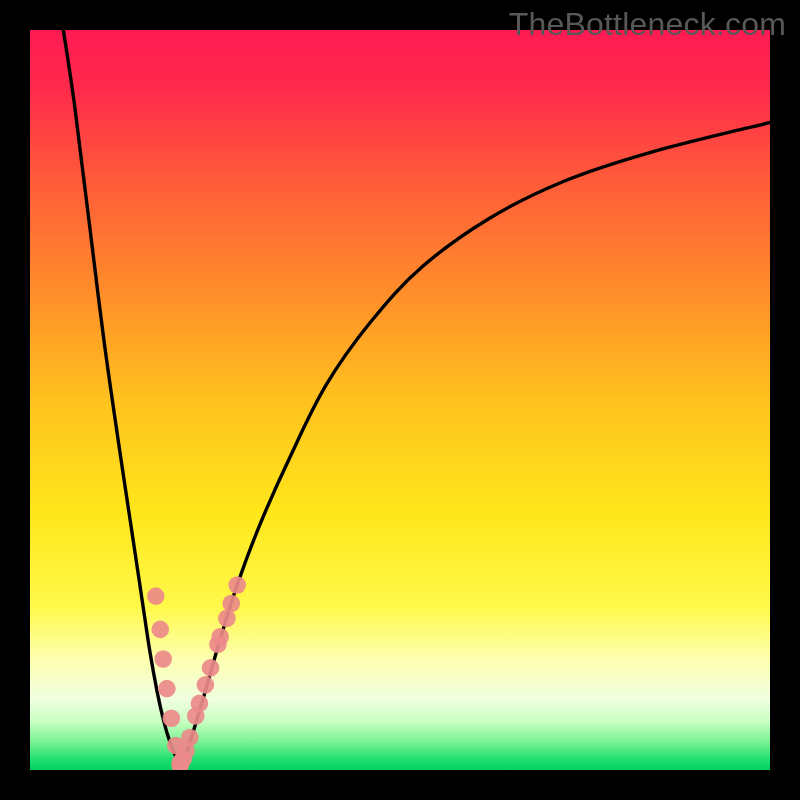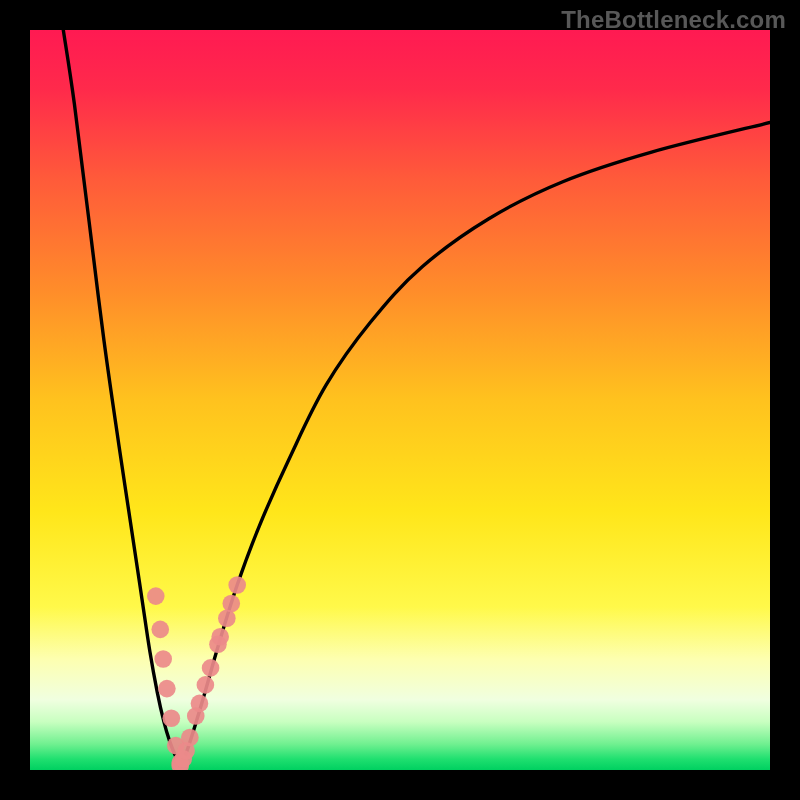--- a/index.html
+++ b/index.html
@@ -25,22 +25,22 @@
     top: 30px;
     width: 740px;
     height: 740px;
     overflow: hidden;
   }
   .watermark {
     position: absolute;
     top: 6px;
     right: 14px;
     color: #585858;
-    font-size: 24px;
-    font-weight: 700;
+    font-size: 32px;
+    font-weight: 400;
     letter-spacing: 0.2px;
     user-select: none;
   }
   svg { display: block; }
 </style>
 </head>
 <body>
 
 <div class="frame">
   <div class="plot-area">

